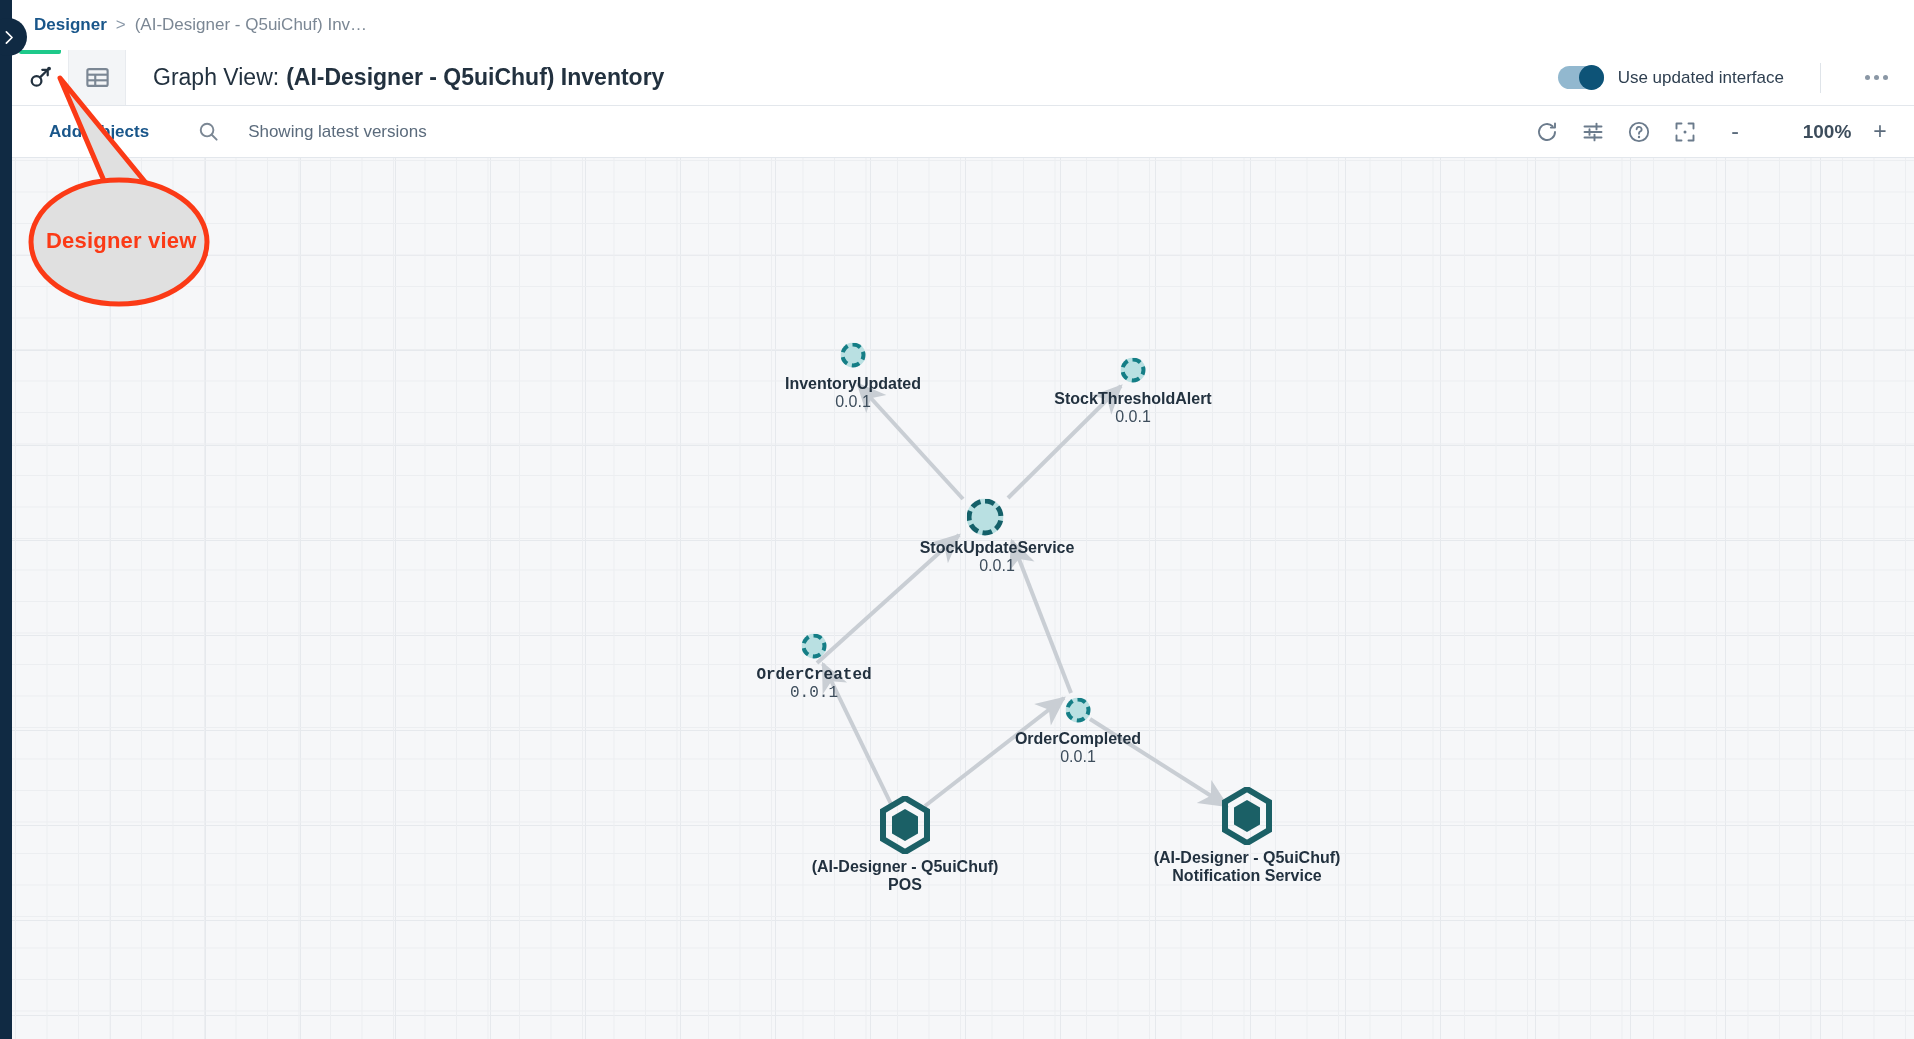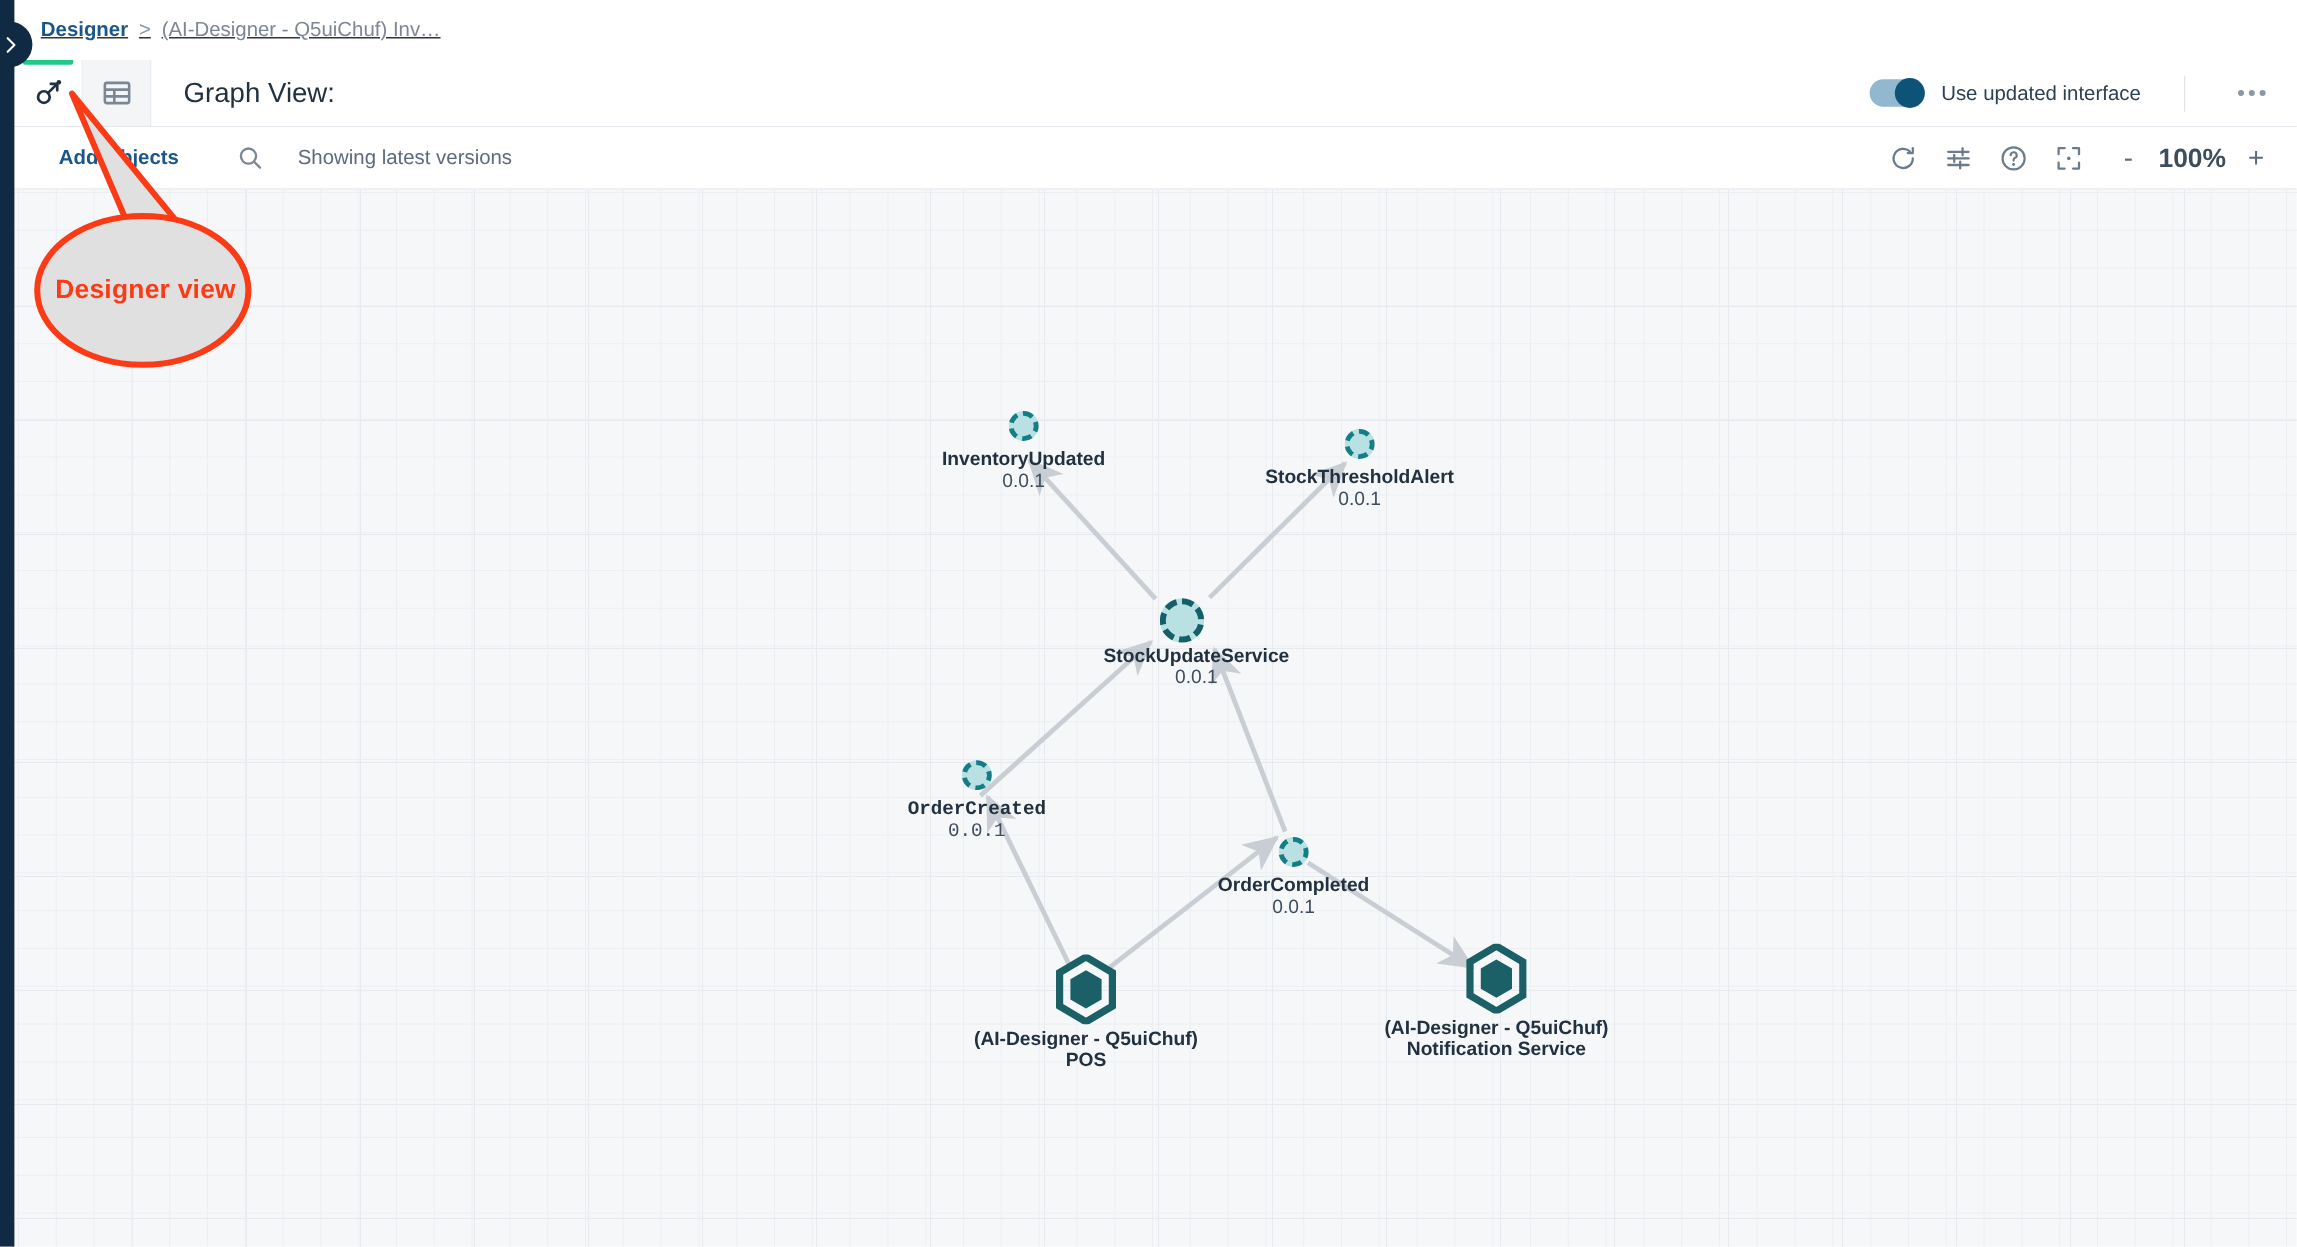--- a/index.html
+++ b/index.html
@@ -30,21 +30,20 @@
 
   
   .breadcrumb {
     position: absolute; left: 12px; top: 0;
     width: calc(100% - 12px); height: 50px;
     background: #fff;
     display: flex; align-items: center;
     padding-left: 22px;
     font-size: 17px;
     z-index: 20;
-    text-decoration: underline;
   }
   .bc-root { color: #19568a; font-weight: 700; cursor: pointer; }
   .bc-sep { color: #8a98a8; margin: 0 9px; font-weight: 400; }
   .bc-current { color: #7b8794; font-weight: 400; }
 
   
   .header {
     position: absolute; left: 12px; top: 50px;
     width: calc(100% - 12px); height: 56px;
     background: #ffffff;
@@ -109,21 +108,21 @@
     color: #19568a; cursor: pointer; white-space: nowrap;
   }
   .tb-search { margin-left: 48px; display: flex; align-items: center; cursor: pointer; }
   .tb-search svg { width: 23px; height: 23px; }
   .showing-text { margin-left: 28px; font-size: 17px; color: #5b6b7c; white-space: nowrap; }
   .tb-right { margin-left: auto; display: flex; align-items: center; padding-right: 26px; gap: 22px; }
   .tb-icon { cursor: pointer; display: flex; align-items: center; justify-content: center; }
   .tb-icon svg { width: 24px; height: 24px; }
   .zoom-grp { display: flex; align-items: center; gap: 17px; margin-left: 8px; }
   .zoom-btn { font-size: 23px; color: #5b6b7c; cursor: pointer; line-height: 1; width: 16px; text-align: center; }
-  .zoom-val { font-size: 22px; font-weight: 700; color: #3d4d5c; min-width: 56px; text-align: center; }
+  .zoom-val { font-size: 19px; font-weight: 700; color: #3d4d5c; min-width: 56px; text-align: center; margin-left: 39px; }
 
   
   .canvas {
     position: absolute; left: 12px; top: 158px;
     width: calc(100% - 12px); height: calc(100% - 158px);
     background-color: #f6f7f9;
     background-image:
       linear-gradient(to right, #eceef1 1px, transparent 1px),
       linear-gradient(to bottom, #eceef1 1px, transparent 1px),
       linear-gradient(to right, #e6e9ed 1px, transparent 1px),
@@ -197,20 +196,21 @@
           <rect x="3" y="4.5" width="18" height="15" rx="1.6"></rect>
           <line x1="3" y1="9.5" x2="21" y2="9.5"></line>
           <line x1="3" y1="14.5" x2="21" y2="14.5"></line>
           <line x1="10" y1="9.5" x2="10" y2="19.5"></line>
         </svg>
       </div>
     </div>
 
     <div class="header-title">
       <span class="ht-prefix">Graph View:</span>
+      <span class="ht-name">(AI-Designer - Q5uiChuf) Inventory</span>
     </div>
 
     <div class="header-right">
       <div class="toggle-wrap">
         <div class="toggle">
           <div class="knob"></div>
         </div>
         <span class="toggle-label">Use updated interface</span>
       </div>
       <div class="hdr-divider"></div>

